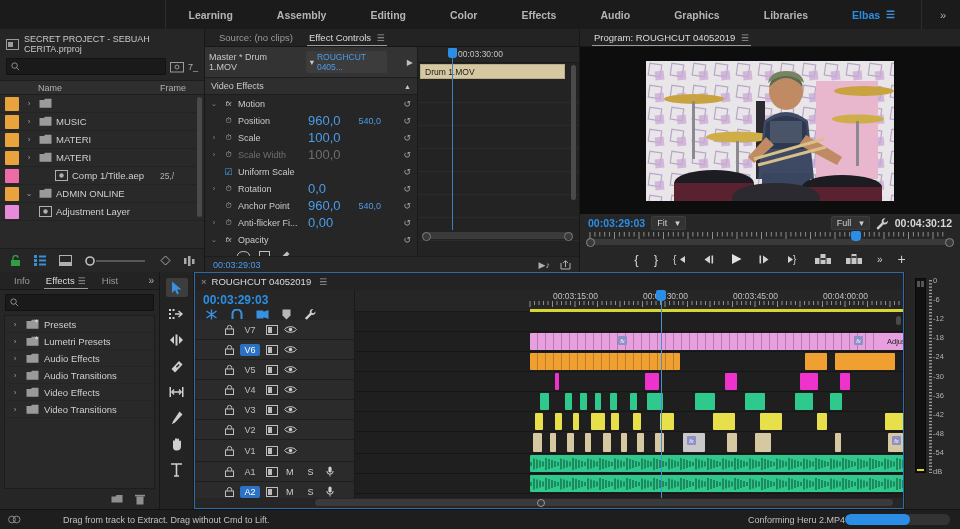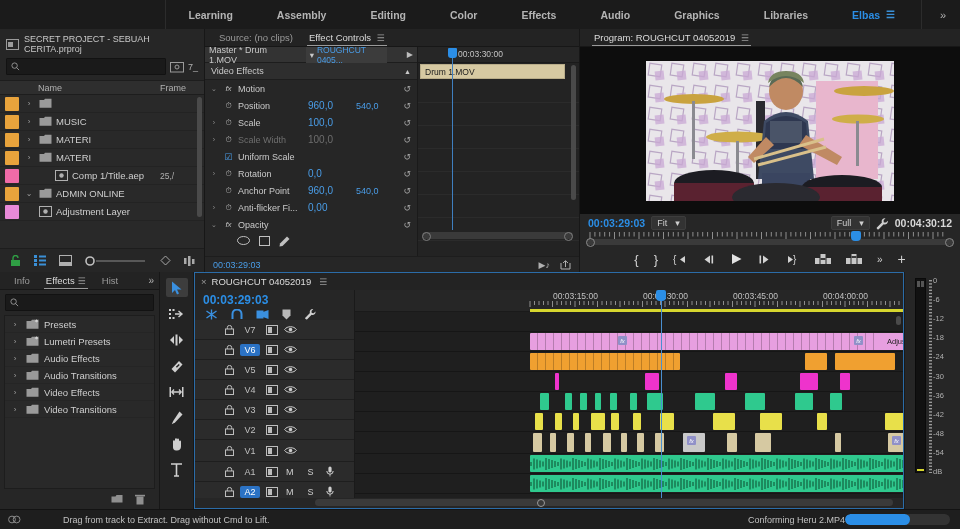--- a/index.html
+++ b/index.html
@@ -48,29 +48,29 @@
   .twisty { width:12px; text-align:center; color:#9e9e9e; font-size:8px; flex:0 0 12px;}
   .pname { display:flex; align-items:center; gap:4px; flex:1; overflow:hidden; white-space:nowrap;}
   .pframe { width:44px; font-size:8.5px; color:#b0b0b0;}
   .proj-scroll { position:absolute; right:2px; top:2px; width:5px; height:120px; background:#4a4a4a; border-radius:3px;}
   .proj-foot { height:24px; display:flex; align-items:center; gap:13px; padding:0 10px; background:#262626; border-top:1px solid #1d1d1d;}
 
   
   .ecpanel { width:375px; background:#262626; display:flex; flex-direction:column; border-right:1px solid #171717;}
   .ec-body { flex:1; display:flex; overflow:hidden;}
   .ec-left { width:213px; border-right:1px solid #1a1a1a; display:flex; flex-direction:column;}
-  .ec-master { height:16px; background:#333; display:flex; align-items:center; font-size:9px; gap:20px; padding:0 4px; border-bottom:1px solid #1d1d1d;}
+  .ec-master { height:31px; background:#333; display:flex; align-items:center; font-size:9px; gap:20px; padding:0 4px; border-bottom:1px solid #1d1d1d;}
   .ec-seqbtn { background:#3c3c3c; border-radius:2px; padding:1px 4px; color:#c9c9c9; font-size:8.5px; display:flex; align-items:center; gap:3px;}
   .ec-sec { height:17px; background:#2e2e2e; display:flex; align-items:center; justify-content:space-between; padding:0 6px; font-size:9px; color:#c9c9c9; border-bottom:1px solid #1d1d1d;}
   .ec-rows { flex:1; overflow:hidden;}
   .ecrow { height:17px; display:flex; align-items:center; font-size:9px; color:#cacaca; padding-left:4px; gap:4px;}
   .ecrow .tw { width:10px; text-align:center; color:#8f8f8f; font-size:7px;}
   .ecrow .sw { width:11px; text-align:center; color:#bdbdbd; font-size:9px;}
   .ecrow .lbl { min-width:66px; }
-  .ecrow .val { color:#4a9de8; font-size:10px; min-width:30px;}
+  .ecrow .val { color:#4a9de8; font-size:13px; min-width:30px;}
   .ecrow .val2 { color:#4a9de8; font-size:9px; margin-left:14px;}
   .ecrow.dim .lbl, .ecrow.dim .val { color:#6e6e6e;}
   .ecrow .reset { margin-left:auto; margin-right:6px; color:#a5a5a5; font-size:9px;}
   .ec-right { flex:1; background:#232323; position:relative;}
   .ec-ruler { height:16px; background:#262626; position:relative; border-bottom:1px solid #1a1a1a;}
   .ec-tcs { position:absolute; left:40px; top:2px; font-size:8.5px; color:#c4c4c4;}
   .ec-clip { position:absolute; left:2px; top:17px; height:15px; right:14px; background:#d6c9a2; color:#1a1a1a; font-size:8.5px; padding:2px 4px; border:1px solid #b9ad8a;}
   .ec-grid { position:absolute; left:0; right:0; top:33px; bottom:14px;}
   .ec-grid div { height:23px; border-bottom:1px solid #2b2b2b;}
   .ec-phead { position:absolute; left:30px; top:1px; width:9px; height:10px; background:#2b8ee6; border-radius:1px 1px 3px 3px;}

